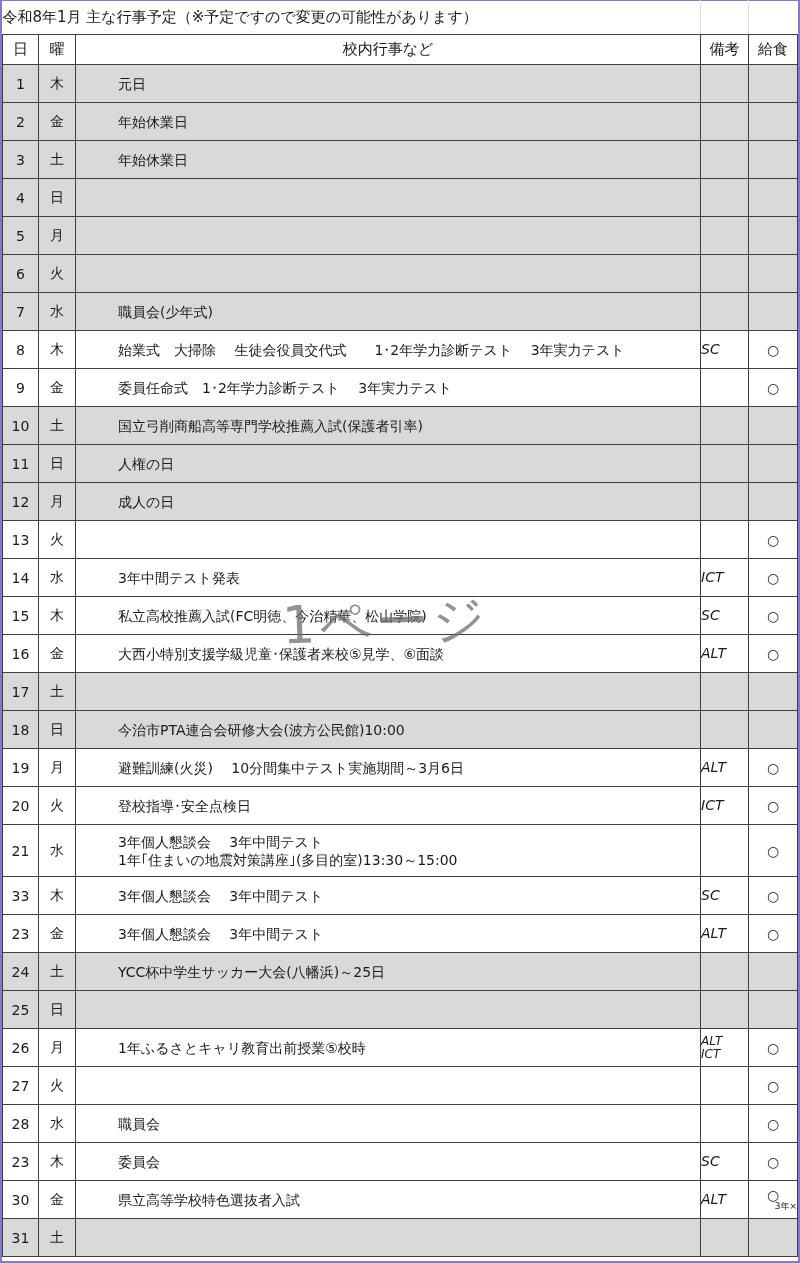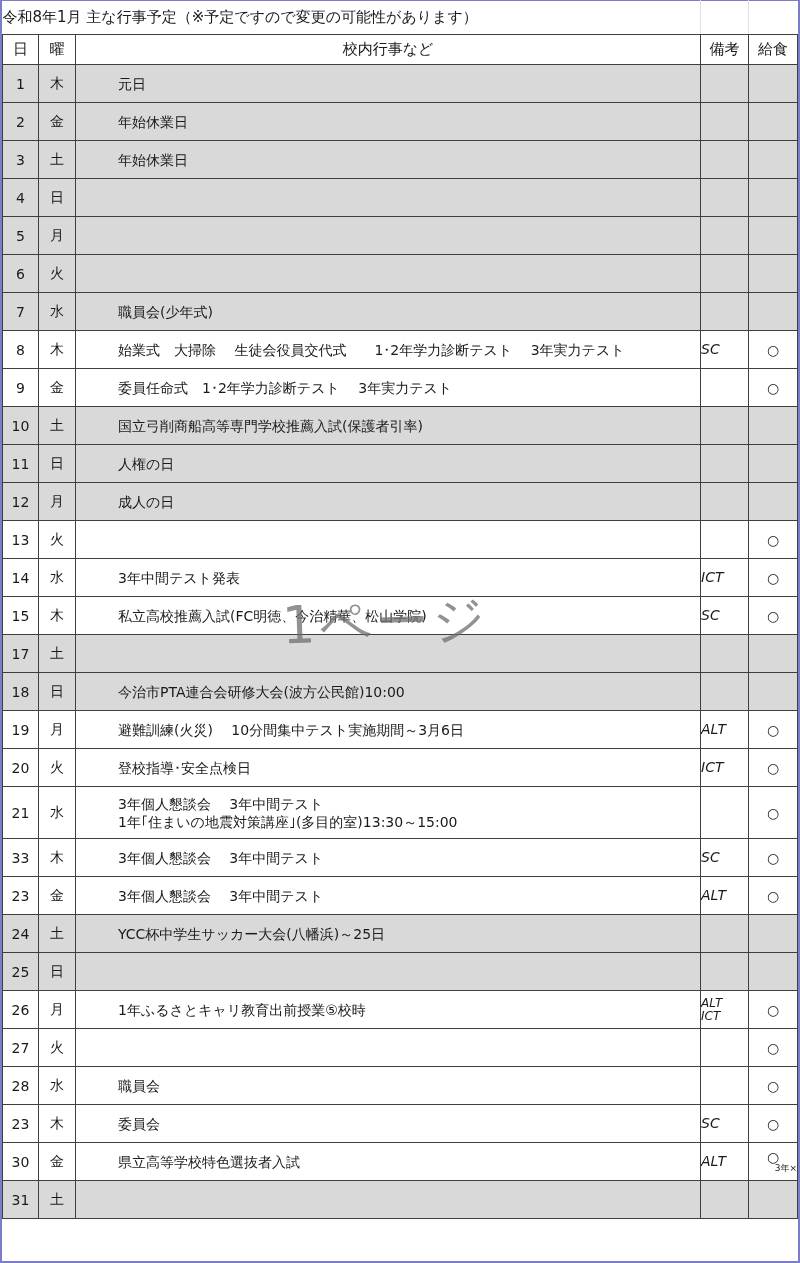--- a/index.html
+++ b/index.html
@@ -186,20 +186,29 @@
       </tr>
       <tr class="row">
         <td class="day">15</td>
         <td class="wd">木</td>
         <td class="ev">
           <span class="ev-line">私立高校推薦入試(FC明徳、今治精華、松山学院)</span>
         </td>
         <td class="note">SC</td>
         <td class="lunch"><span>○</span></td>
       </tr>
+      <tr class="row">
+        <td class="day">16</td>
+        <td class="wd">金</td>
+        <td class="ev">
+          <span class="ev-line">大西小特別支援学級児童･保護者来校⑤見学、⑥面談</span>
+        </td>
+        <td class="note">ALT</td>
+        <td class="lunch"><span>○</span></td>
+      </tr>
       <tr class="row gray">
         <td class="day">17</td>
         <td class="wd">土</td>
         <td class="ev">
           <span class="ev-line"></span>
         </td>
         <td class="note"></td>
         <td class="lunch"><span></span></td>
       </tr>
       <tr class="row gray">

